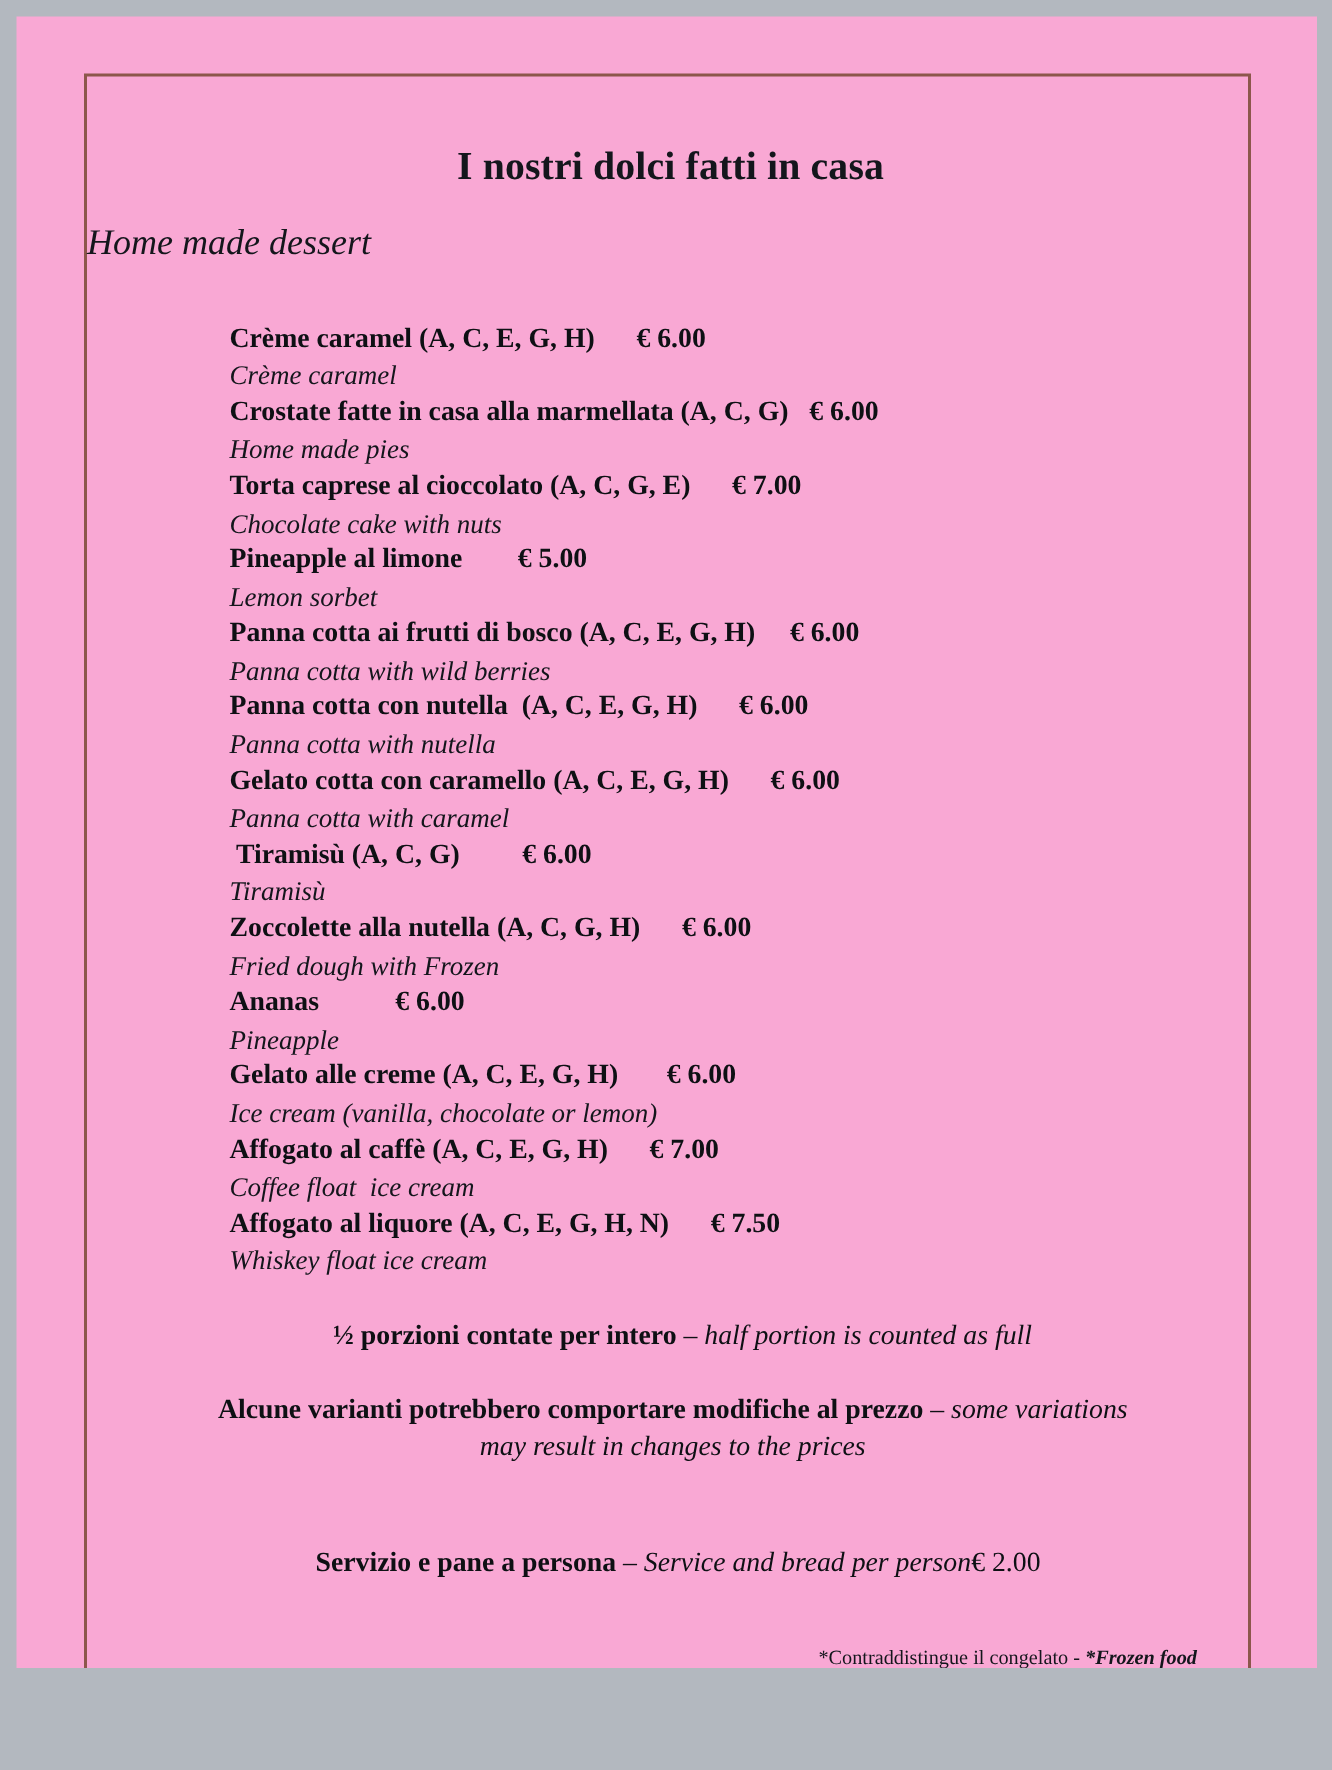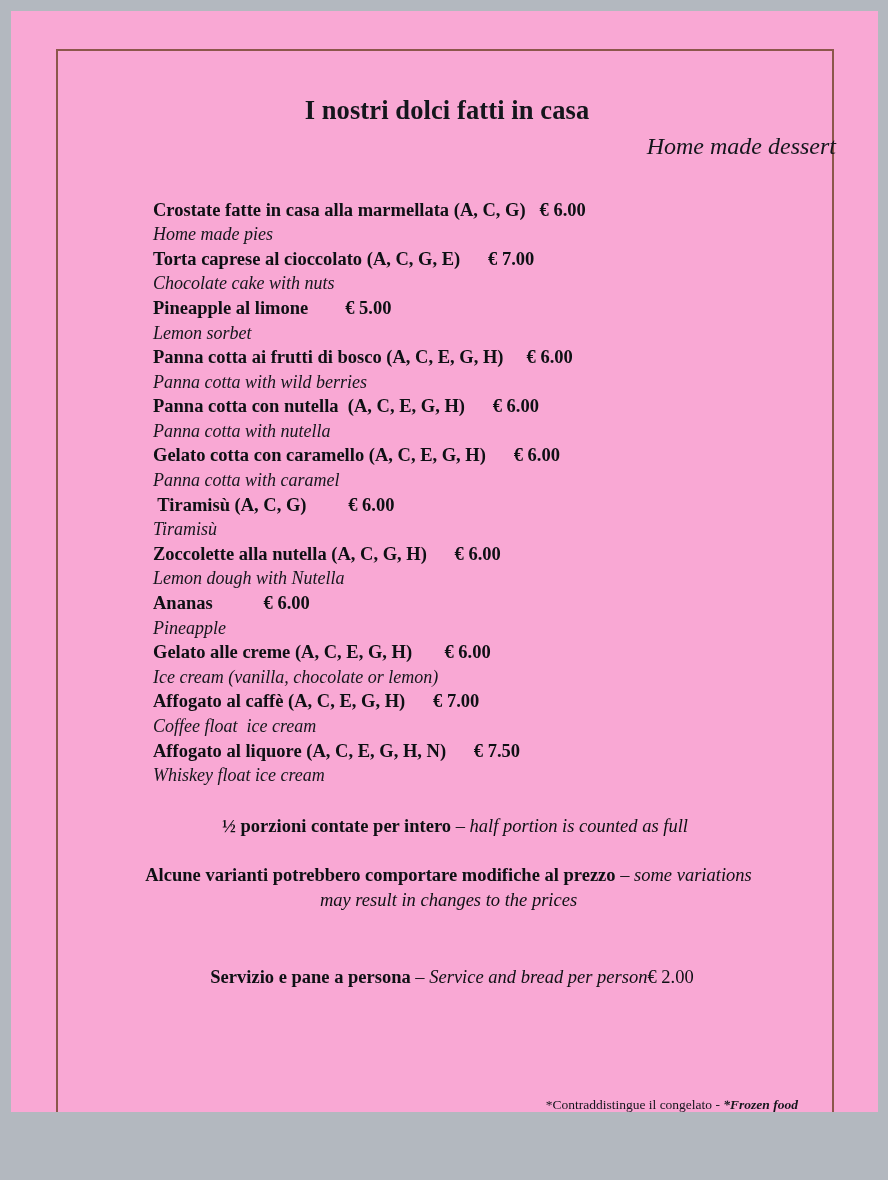--- a/index.html
+++ b/index.html
@@ -42,25 +42,25 @@
   .title {
     text-align: center;
     font-weight: bold;
     font-size: 26.5px;
     color: #14161c;
     letter-spacing: 0.1px;
     margin-top: 45px;
     line-height: 1.1;
   }
   .subtitle {
-    text-align: right;
+    text-align: left;
     font-style: italic;
     font-size: 24px;
     color: #14161c;
-    margin-top: 8px;
+    margin-top: 24px;
     line-height: 1.1;
   }
 
   #items {
     margin-top: 38px;
     padding-left: 95px;
   }
   .item {
     margin: 0;
   }
@@ -129,20 +129,22 @@
 
 <div id="page">
   <div id="frame">
     <div id="content">
 
       <div class="title">I nostri dolci fatti in casa</div>
       <div class="subtitle">Home made dessert</div>
 
       <div id="items">
           <div class="item">
+            <div class="item-name-row"><span>Crème caramel (A, C, E, G, H)</span><span>      </span><span class="item-price">€ 6.00</span></div>
+            <div class="item-desc">Crème caramel</div>
           </div>
           <div class="item">
             <div class="item-name-row"><span>Crostate fatte in casa alla marmellata (A, C, G)</span><span>   </span><span class="item-price">€ 6.00</span></div>
             <div class="item-desc">Home made pies</div>
           </div>
           <div class="item">
             <div class="item-name-row"><span>Torta caprese al cioccolato (A, C, G, E)</span><span>      </span><span class="item-price">€ 7.00</span></div>
             <div class="item-desc">Chocolate cake with nuts</div>
           </div>
           <div class="item">
@@ -160,21 +162,21 @@
           <div class="item">
             <div class="item-name-row"><span>Gelato cotta con caramello (A, C, E, G, H)</span><span>      </span><span class="item-price">€ 6.00</span></div>
             <div class="item-desc">Panna cotta with caramel</div>
           </div>
           <div class="item">
             <div class="item-name-row"><span> Tiramisù (A, C, G)</span><span>         </span><span class="item-price">€ 6.00</span></div>
             <div class="item-desc">Tiramisù</div>
           </div>
           <div class="item">
             <div class="item-name-row"><span>Zoccolette alla nutella (A, C, G, H)</span><span>      </span><span class="item-price">€ 6.00</span></div>
-            <div class="item-desc">Lemon dough with Nutella</div>
+            <div class="item-desc">Fried dough with Frozen</div>
           </div>
           <div class="item">
             <div class="item-name-row"><span>Ananas</span><span>           </span><span class="item-price">€ 6.00</span></div>
             <div class="item-desc">Pineapple</div>
           </div>
           <div class="item">
             <div class="item-name-row"><span>Gelato alle creme (A, C, E, G, H)</span><span>       </span><span class="item-price">€ 6.00</span></div>
             <div class="item-desc">Ice cream (vanilla, chocolate or lemon)</div>
           </div>
           <div class="item">

